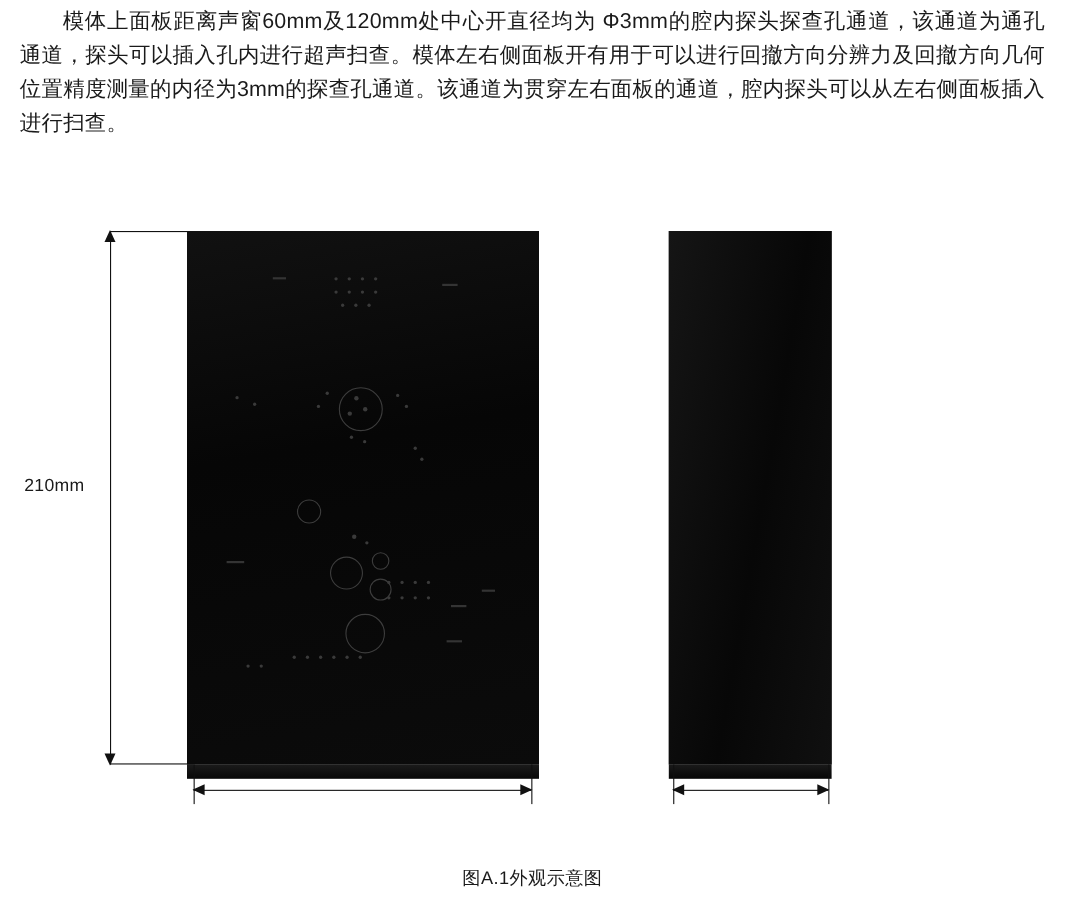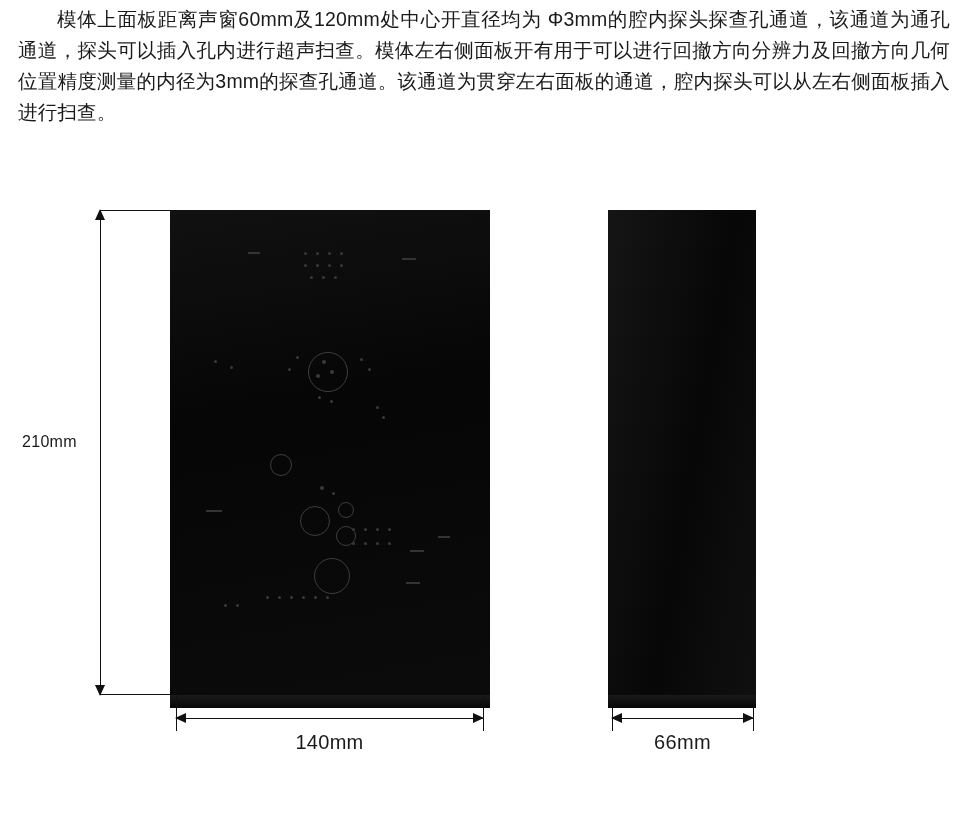--- a/index.html
+++ b/index.html
@@ -300,25 +300,24 @@
     </div>
 
     <div class="block-side"></div>
 
     <div class="vext" style="left:176px; top:505px; height:36px;"></div>
     <div class="vext" style="left:483px; top:505px; height:36px;"></div>
     <div class="dim-h" id="dim-width-front">
       <span class="arrow-left"></span>
       <span class="arrow-right"></span>
     </div>
-    <div class="label-width" id="label-width-front">140mm</div>
 
     <div class="vext" style="left:612px; top:505px; height:36px;"></div>
     <div class="vext" style="left:753px; top:505px; height:36px;"></div>
     <div class="dim-h" id="dim-width-side">
       <span class="arrow-left"></span>
       <span class="arrow-right"></span>
     </div>
-    <div class="label-width" id="label-width-side">66mm</div>
-
+
+    <div class="caption">图A.1外观示意图</div>
   </div>
 
 </div>
 
 </body></html>

